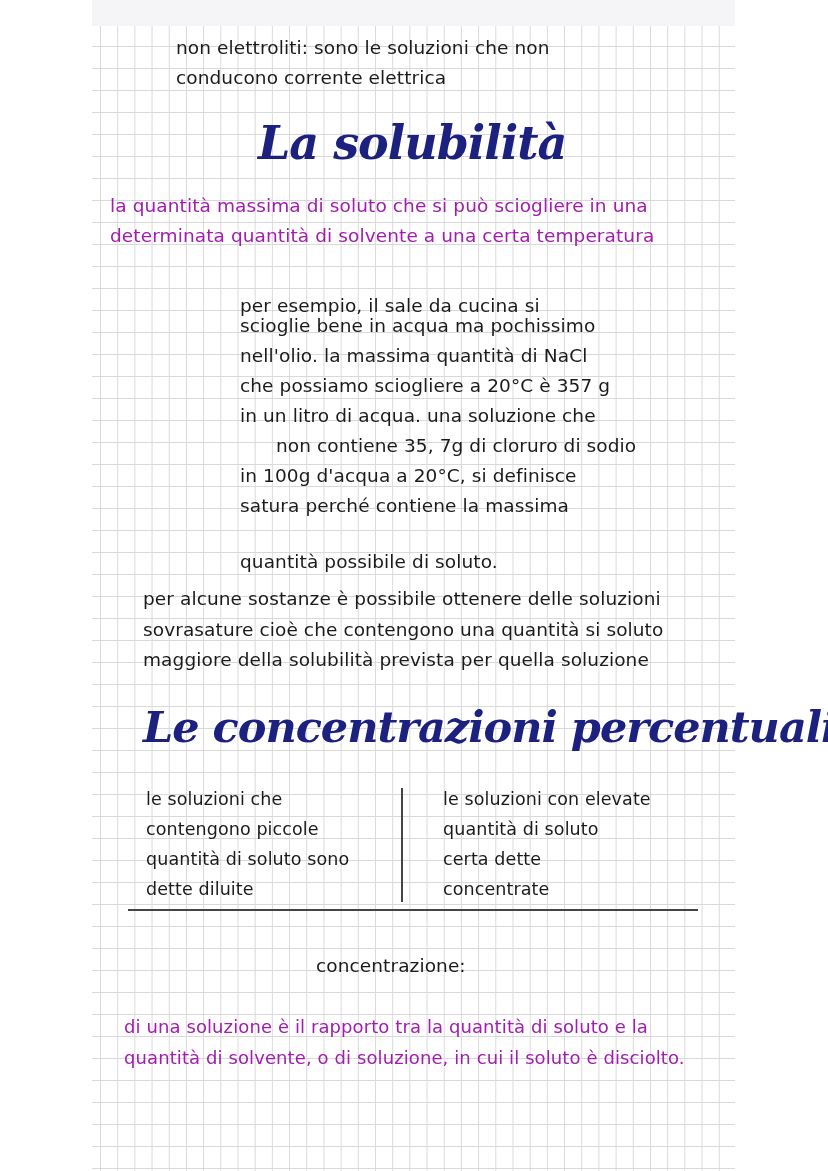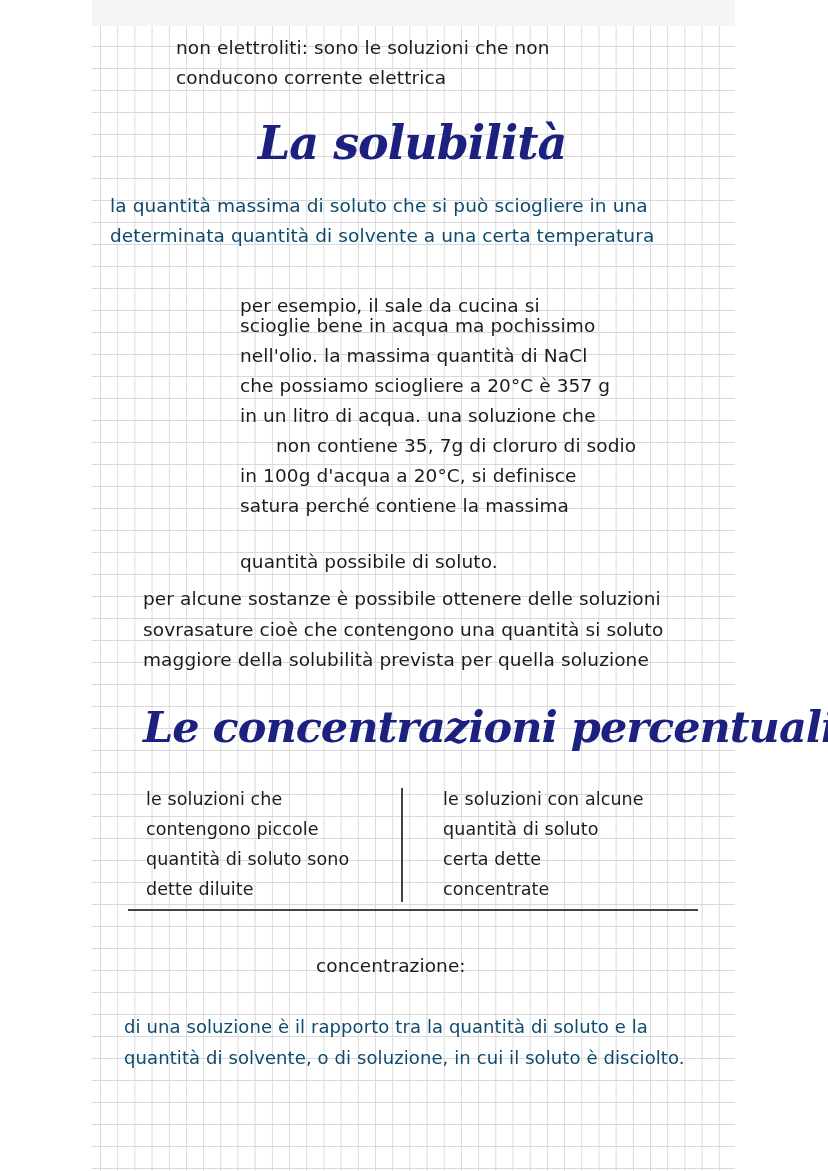--- a/index.html
+++ b/index.html
@@ -37,21 +37,21 @@
     }
     .txt {
       position: absolute;
       color: #1b1b1b;
       font-size: 18.5px;
       line-height: 30px;
       white-space: nowrap;
       letter-spacing: 0.1px;
     }
     .red {
-      color: #0c4a6e;
+      color: #a21caf;
     }
     .title {
       position: absolute;
       color: #1c2180;
       font-family: "DejaVu Serif", serif;
       font-style: italic;
       font-weight: bold;
       white-space: nowrap;
       letter-spacing: -1px;
     }
@@ -102,21 +102,21 @@
 
 <div class="title" style="left:143px; top:692px; font-size:43px; line-height:70px;">Le concentrazioni percentuali</div>
 
 <div class="txt" style="left:146px; top:784px; font-size:17.5px;">le soluzioni che</div>
 <div class="txt" style="left:146px; top:814px; font-size:17.5px;">contengono piccole</div>
 <div class="txt" style="left:146px; top:844px; font-size:17.5px;">quantità di soluto sono</div>
 <div class="txt" style="left:146px; top:874px; font-size:17.5px;">dette diluite</div>
 
 <div class="vdivider"></div>
 
-<div class="txt" style="left:443px; top:784px; font-size:17.5px;">le soluzioni con alcune</div>
+<div class="txt" style="left:443px; top:784px; font-size:17.5px;">le soluzioni con elevate</div>
 <div class="txt" style="left:443px; top:814px; font-size:17.5px;">quantità di soluto</div>
 <div class="txt" style="left:443px; top:844px; font-size:17.5px;">certa dette</div>
 <div class="txt" style="left:443px; top:874px; font-size:17.5px;">concentrate</div>
 
 <div class="hdivider"></div>
 
 <div class="txt" style="left:316px; top:951px;">concentrazione:</div>
 
 <div class="txt red" style="left:124px; top:1012px; font-size:18px;">di una soluzione è il rapporto tra la quantità di soluto e la</div>
 <div class="txt red" style="left:124px; top:1043px; font-size:18px;">quantità di solvente, o di soluzione, in cui il soluto è disciolto.</div>

